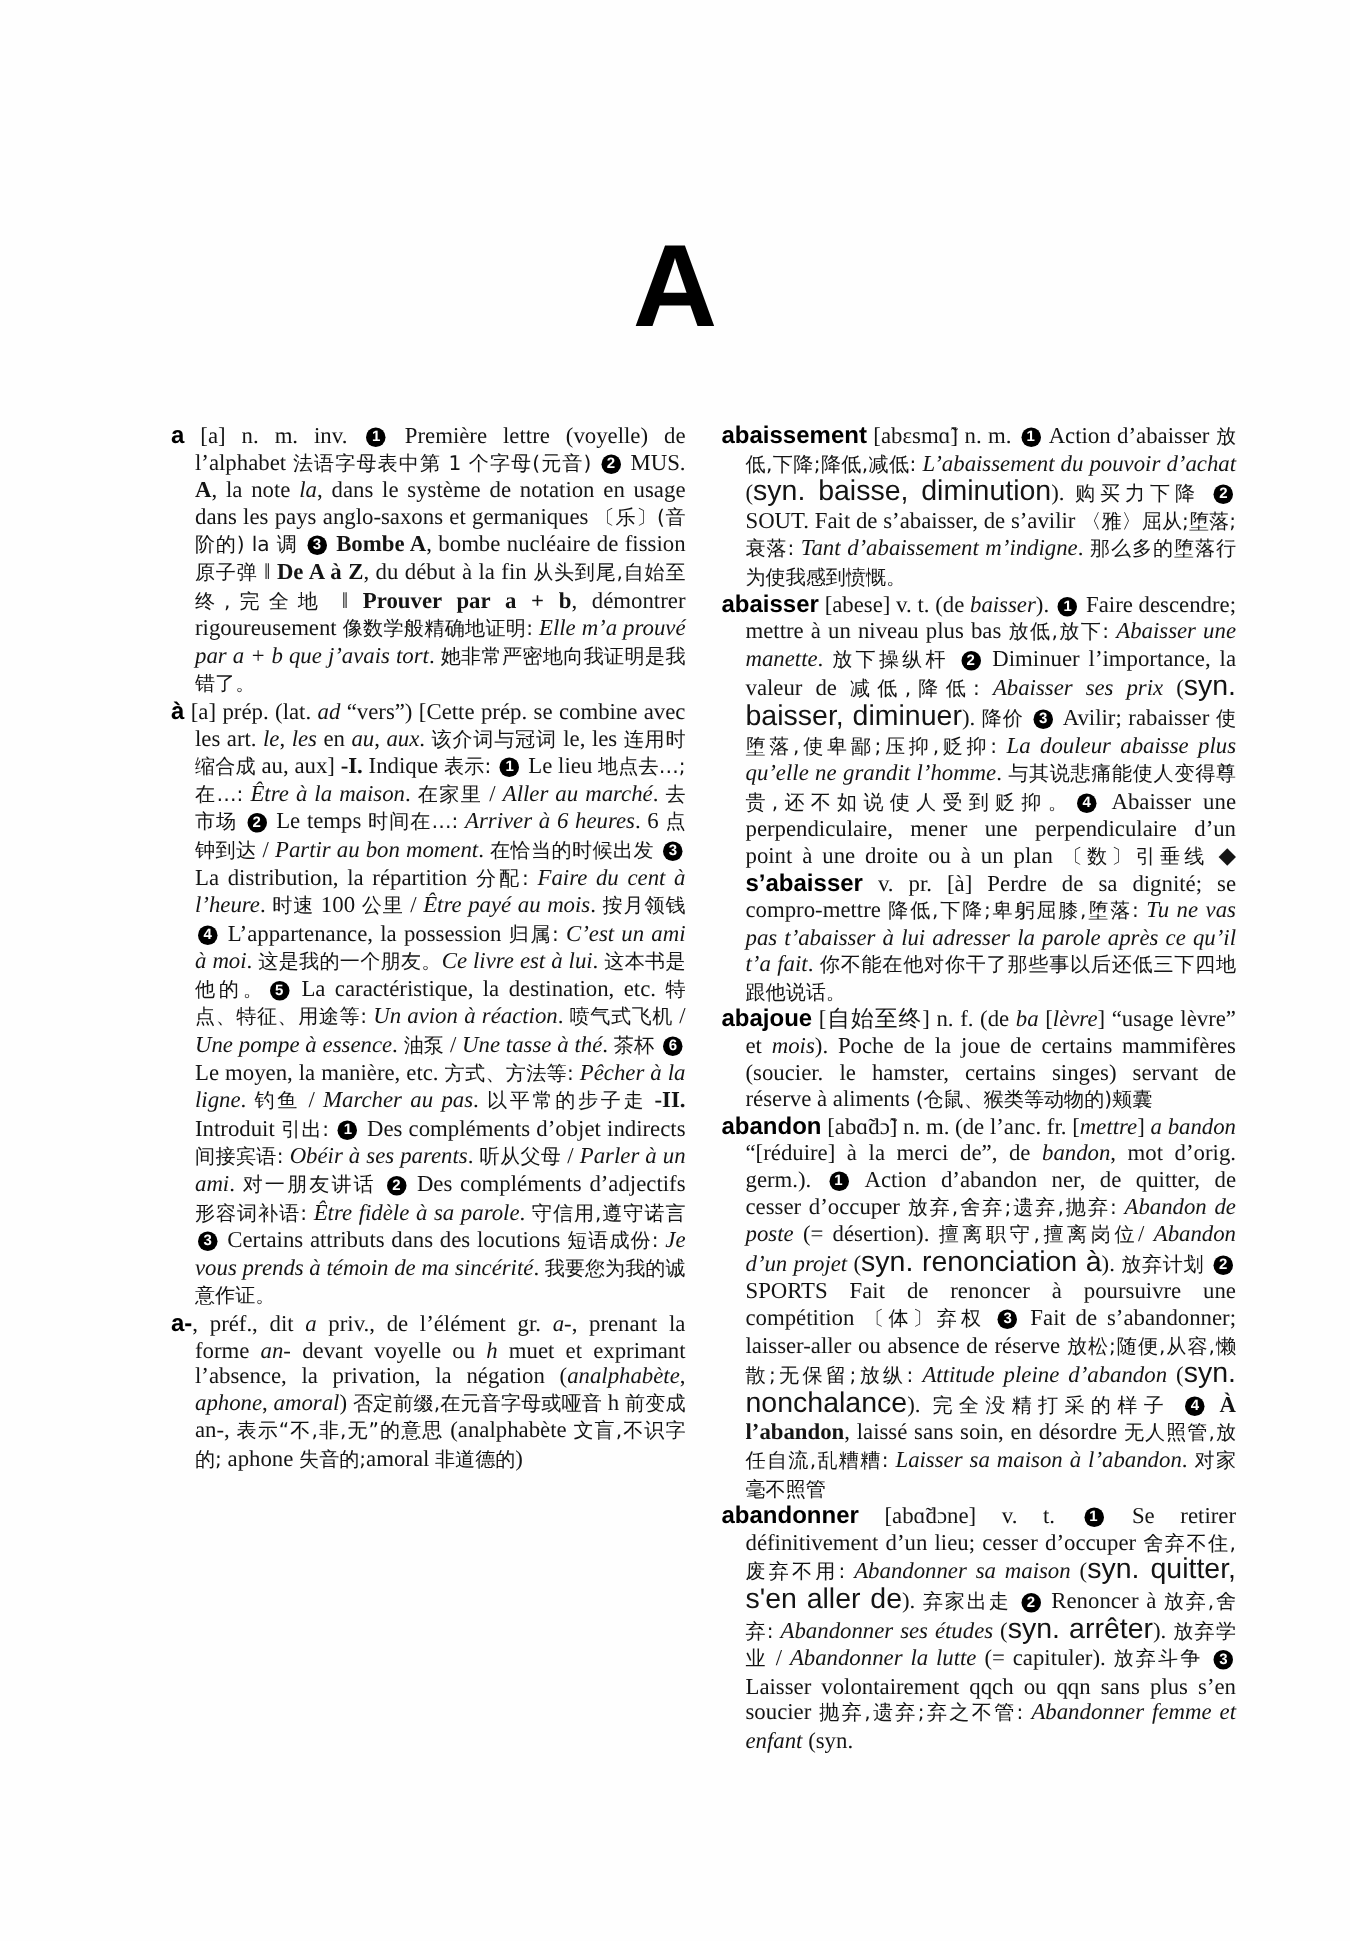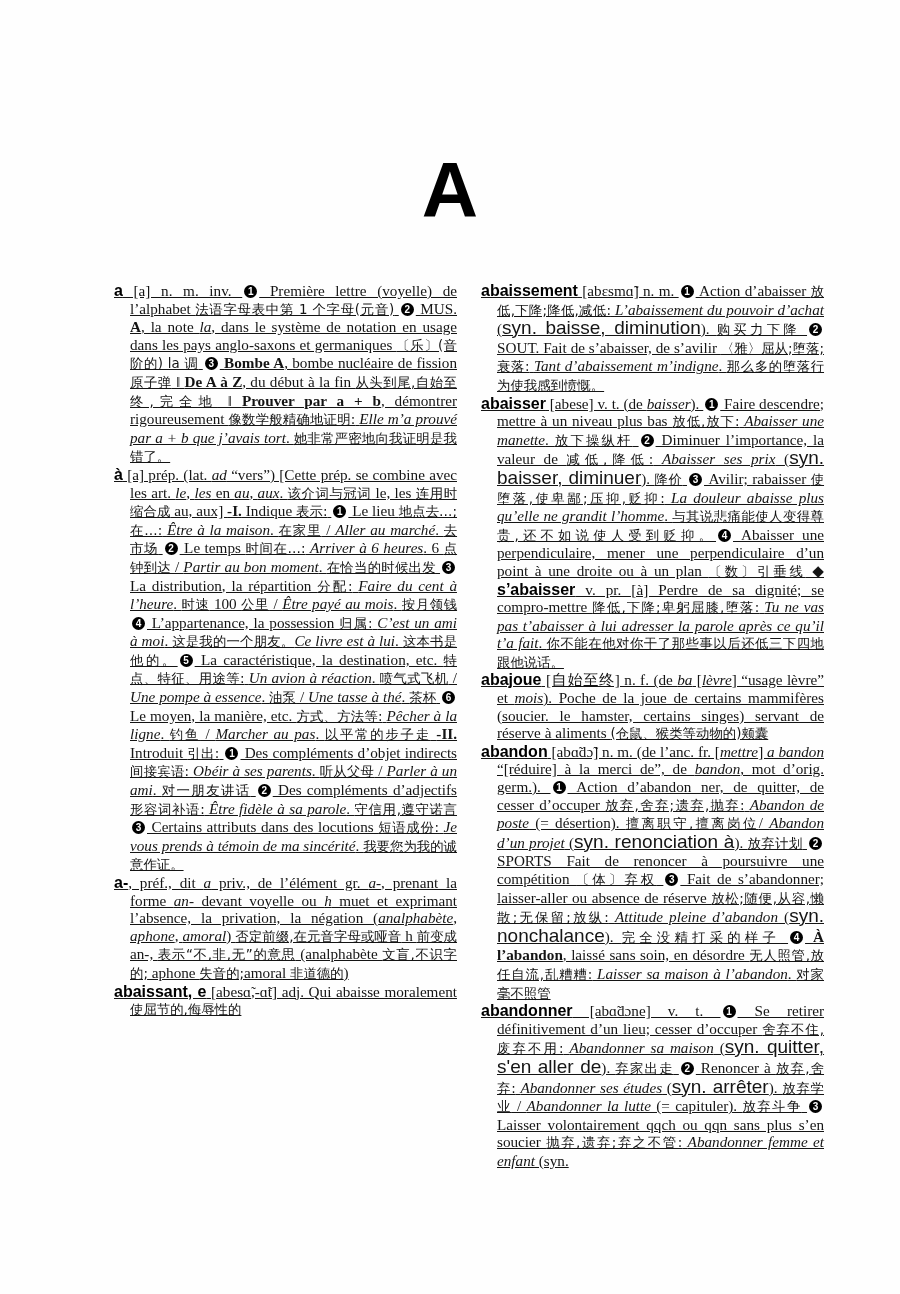--- a/index.html
+++ b/index.html
@@ -10,21 +10,21 @@
     font-family: "Liberation Sans", "DejaVu Sans", sans-serif; font-weight: bold;
     font-size: 78px; line-height: 80px; color: #000;
   }
   .col {
     position: absolute; top: 282px;
     font-family: "Liberation Serif", "DejaVu Serif", serif;
     font-size: 15.2px; line-height: 17.6px; text-align: justify; color: #141414;
   }
   .col-left { left: 114px; width: 343px; }
   .col-right { left: 481px; width: 343px; }
-  .entry { padding-left: 16px; text-indent: -16px; margin: 0 0 0 0; text-decoration: underline; }
+  .entry { padding-left: 16px; text-indent: -16px; margin: 0 0 0 0; }
   .hw {
     font-family: "Liberation Sans", "DejaVu Sans", sans-serif; font-weight: bold;
     font-size: 16px; color: #000;
   }
   .it { font-style: italic; }
   .b { font-weight: bold; }
   .syn { font-family: "Liberation Sans", "DejaVu Sans", sans-serif; font-size: 19px; }
   .zh { font-family: "DejaVu Sans", sans-serif; font-size: 13.4px; }
   .num {
     display: inline-block; width: 13px; height: 13px; border-radius: 50%;
@@ -35,21 +35,20 @@
 </style>
 </head>
 <body>
 
 <div class="page">
   <div class="letter-heading">A</div>
   <div class="col col-left">
       <p class="entry"><span class="hw">a</span><span> [a] n. m. inv. </span><span class="num">1</span><span> Première lettre (voyelle) de l’alphabet </span><span class="zh">法语字母表中第 1 个字母(元音)</span><span> </span><span class="num">2</span><span> MUS. </span><span class="b">A</span><span>, la note </span><span class="it">la</span><span>, dans le système de notation en usage dans les pays anglo-saxons et germaniques </span><span class="zh">〔乐〕(音阶的) la 调</span><span> </span><span class="num">3</span><span> </span><span class="b">Bombe A</span><span>, bombe nucléaire de fission </span><span class="zh">原子弹</span><span> ‖ </span><span class="b">De A à Z</span><span>, du début à la fin </span><span class="zh">从头到尾,自始至终,完全地</span><span> ‖ </span><span class="b">Prouver par a + b</span><span>, démontrer rigoureusement </span><span class="zh">像数学般精确地证明:</span><span> </span><span class="it">Elle m’a prouvé par a + b que j’avais tort</span><span>. </span><span class="zh">她非常严密地向我证明是我错了。</span></p>
       <p class="entry"><span class="hw">à</span><span> [a] prép. (lat. </span><span class="it">ad</span><span> “vers”) [Cette prép. se combine avec les art. </span><span class="it">le</span><span>, </span><span class="it">les</span><span> en </span><span class="it">au</span><span>, </span><span class="it">aux</span><span>. </span><span class="zh">该介词与冠词</span><span> le, les </span><span class="zh">连用时缩合成</span><span> au, aux] </span><span class="b">-I.</span><span> Indique </span><span class="zh">表示:</span><span> </span><span class="num">1</span><span> Le lieu </span><span class="zh">地点去…;在…:</span><span> </span><span class="it">Être à la maison</span><span>. </span><span class="zh">在家里</span><span> / </span><span class="it">Aller au marché</span><span>. </span><span class="zh">去市场</span><span> </span><span class="num">2</span><span> Le temps </span><span class="zh">时间在…:</span><span> </span><span class="it">Arriver à 6 heures</span><span>. 6 </span><span class="zh">点钟到达</span><span> / </span><span class="it">Partir au bon moment</span><span>. </span><span class="zh">在恰当的时候出发</span><span> </span><span class="num">3</span><span> La distribution, la répartition </span><span class="zh">分配:</span><span> </span><span class="it">Faire du cent à l’heure</span><span>. </span><span class="zh">时速</span><span> 100 </span><span class="zh">公里</span><span> / </span><span class="it">Être payé au mois</span><span>. </span><span class="zh">按月领钱</span><span> </span><span class="num">4</span><span> L’appartenance, la possession </span><span class="zh">归属:</span><span> </span><span class="it">C’est un ami à moi</span><span>. </span><span class="zh">这是我的一个朋友。</span><span class="it">Ce livre est à lui</span><span>. </span><span class="zh">这本书是他的。</span><span class="num">5</span><span> La caractéristique, la destination, etc. </span><span class="zh">特点、特征、用途等:</span><span> </span><span class="it">Un avion à réaction</span><span>. </span><span class="zh">喷气式飞机</span><span> / </span><span class="it">Une pompe à essence</span><span>. </span><span class="zh">油泵</span><span> / </span><span class="it">Une tasse à thé</span><span>. </span><span class="zh">茶杯</span><span> </span><span class="num">6</span><span> Le moyen, la manière, etc. </span><span class="zh">方式、方法等:</span><span> </span><span class="it">Pêcher à la ligne</span><span>. </span><span class="zh">钓鱼</span><span> / </span><span class="it">Marcher au pas</span><span>. </span><span class="zh">以平常的步子走</span><span> </span><span class="b">-II.</span><span> Introduit </span><span class="zh">引出:</span><span> </span><span class="num">1</span><span> Des compléments d’objet indirects </span><span class="zh">间接宾语:</span><span> </span><span class="it">Obéir à ses parents</span><span>. </span><span class="zh">听从父母</span><span> / </span><span class="it">Parler à un ami</span><span>. </span><span class="zh">对一朋友讲话</span><span> </span><span class="num">2</span><span> Des compléments d’adjectifs </span><span class="zh">形容词补语:</span><span> </span><span class="it">Être fidèle à sa parole</span><span>. </span><span class="zh">守信用,遵守诺言</span><span> </span><span class="num">3</span><span> Certains attributs dans des locutions </span><span class="zh">短语成份:</span><span> </span><span class="it">Je vous prends à témoin de ma sincérité</span><span>. </span><span class="zh">我要您为我的诚意作证。</span></p>
       <p class="entry"><span class="hw">a-</span><span>, préf., dit </span><span class="it">a</span><span> priv., de l’élément gr. </span><span class="it">a-</span><span>, prenant la forme </span><span class="it">an-</span><span> devant voyelle ou </span><span class="it">h</span><span> muet et exprimant l’absence, la privation, la négation (</span><span class="it">analphabète</span><span>, </span><span class="it">aphone</span><span>, </span><span class="it">amoral</span><span>) </span><span class="zh">否定前缀,在元音字母或哑音</span><span> h </span><span class="zh">前变成</span><span> an-, </span><span class="zh">表示“不,非,无”的意思</span><span> (analphabète </span><span class="zh">文盲,不识字的;</span><span> aphone </span><span class="zh">失音的;</span><span>amoral </span><span class="zh">非道德的</span><span>)</span></p>
-      <p class="entry"><span class="hw">abaissant, e</span><span> [abesɑ̃,-ɑ̃t] adj. Qui abaisse moralement </span><span class="zh">使屈节的,侮辱性的</span></p>
     </div>
   <div class="col col-right">
       <p class="entry"><span class="hw">abaissement</span><span> [abɛsmɑ̃] n. m. </span><span class="num">1</span><span> Action d’abaisser </span><span class="zh">放低,下降;降低,减低:</span><span> </span><span class="it">L’abaissement du pouvoir d’achat</span><span> (</span><span class="syn">syn. baisse, diminution</span><span>). </span><span class="zh">购买力下降</span><span> </span><span class="num">2</span><span> SOUT. Fait de s’abaisser, de s’avilir </span><span class="zh">〈雅〉屈从;堕落;衰落:</span><span> </span><span class="it">Tant d’abaissement m’indigne</span><span>. </span><span class="zh">那么多的堕落行为使我感到愤慨。</span></p>
       <p class="entry"><span class="hw">abaisser</span><span> [abese] v. t. (de </span><span class="it">baisser</span><span>). </span><span class="num">1</span><span> Faire descendre; mettre à un niveau plus bas </span><span class="zh">放低,放下:</span><span> </span><span class="it">Abaisser une manette</span><span>. </span><span class="zh">放下操纵杆</span><span> </span><span class="num">2</span><span> Diminuer l’importance, la valeur de </span><span class="zh">减低,降低:</span><span> </span><span class="it">Abaisser ses prix</span><span> (</span><span class="syn">syn. baisser, diminuer</span><span>). </span><span class="zh">降价</span><span> </span><span class="num">3</span><span> Avilir; rabaisser </span><span class="zh">使堕落,使卑鄙;压抑,贬抑:</span><span> </span><span class="it">La douleur abaisse plus qu’elle ne grandit l’homme</span><span>. </span><span class="zh">与其说悲痛能使人变得尊贵,还不如说使人受到贬抑。</span><span class="num">4</span><span> Abaisser une perpendiculaire, mener une perpendiculaire d’un point à une droite ou à un plan </span><span class="zh">〔数〕引垂线</span><span> ◆ </span><span class="hw">s’abaisser</span><span> v. pr. [à] Perdre de sa dignité; se compro-mettre </span><span class="zh">降低,下降;卑躬屈膝,堕落:</span><span> </span><span class="it">Tu ne vas pas t’abaisser à lui adresser la parole après ce qu’il t’a fait</span><span>. </span><span class="zh">你不能在他对你干了那些事以后还低三下四地跟他说话。</span></p>
       <p class="entry"><span class="hw">abajoue</span><span> [自始至终] n. f. (de </span><span class="it">ba</span><span> [</span><span class="it">lèvre</span><span>] “usage lèvre” et </span><span class="it">mois</span><span>). Poche de la joue de certains mammifères (soucier. le hamster, certains singes) servant de réserve à aliments </span><span class="zh">(仓鼠、猴类等动物的)颊囊</span></p>
       <p class="entry"><span class="hw">abandon</span><span> [abɑ̃dɔ̃] n. m. (de l’anc. fr. [</span><span class="it">mettre</span><span>] </span><span class="it">a bandon</span><span> “[réduire] à la merci de”, de </span><span class="it">bandon</span><span>, mot d’orig. germ.). </span><span class="num">1</span><span> Action d’abandon ner, de quitter, de cesser d’occuper </span><span class="zh">放弃,舍弃;遗弃,抛弃:</span><span> </span><span class="it">Abandon de poste</span><span> (= désertion). </span><span class="zh">擅离职守,擅离岗位</span><span>/ </span><span class="it">Abandon d’un projet</span><span> (</span><span class="syn">syn. renonciation à</span><span>). </span><span class="zh">放弃计划</span><span> </span><span class="num">2</span><span> SPORTS Fait de renoncer à poursuivre une compétition </span><span class="zh">〔体〕弃权</span><span> </span><span class="num">3</span><span> Fait de s’abandonner; laisser-aller ou absence de réserve </span><span class="zh">放松;随便,从容,懒散;无保留;放纵:</span><span> </span><span class="it">Attitude pleine d’abandon</span><span> (</span><span class="syn">syn. nonchalance</span><span>). </span><span class="zh">完全没精打采的样子</span><span> </span><span class="num">4</span><span> </span><span class="b">À l’abandon</span><span>, laissé sans soin, en désordre </span><span class="zh">无人照管,放任自流,乱糟糟:</span><span> </span><span class="it">Laisser sa maison à l’abandon</span><span>. </span><span class="zh">对家毫不照管</span></p>
       <p class="entry"><span class="hw">abandonner</span><span> [abɑ̃dɔne] v. t. </span><span class="num">1</span><span> Se retirer définitivement d’un lieu; cesser d’occuper </span><span class="zh">舍弃不住,废弃不用:</span><span> </span><span class="it">Abandonner sa maison</span><span> (</span><span class="syn">syn. quitter, s'en aller de</span><span>). </span><span class="zh">弃家出走</span><span> </span><span class="num">2</span><span> Renoncer à </span><span class="zh">放弃,舍弃:</span><span> </span><span class="it">Abandonner ses études</span><span> (</span><span class="syn">syn. arrêter</span><span>). </span><span class="zh">放弃学业</span><span> / </span><span class="it">Abandonner la lutte</span><span> (= capituler). </span><span class="zh">放弃斗争</span><span> </span><span class="num">3</span><span> Laisser volontairement qqch ou qqn sans plus s’en soucier </span><span class="zh">抛弃,遗弃;弃之不管:</span><span> </span><span class="it">Abandonner femme et enfant</span><span> (syn.</span></p>
     </div>
 </div>
 

